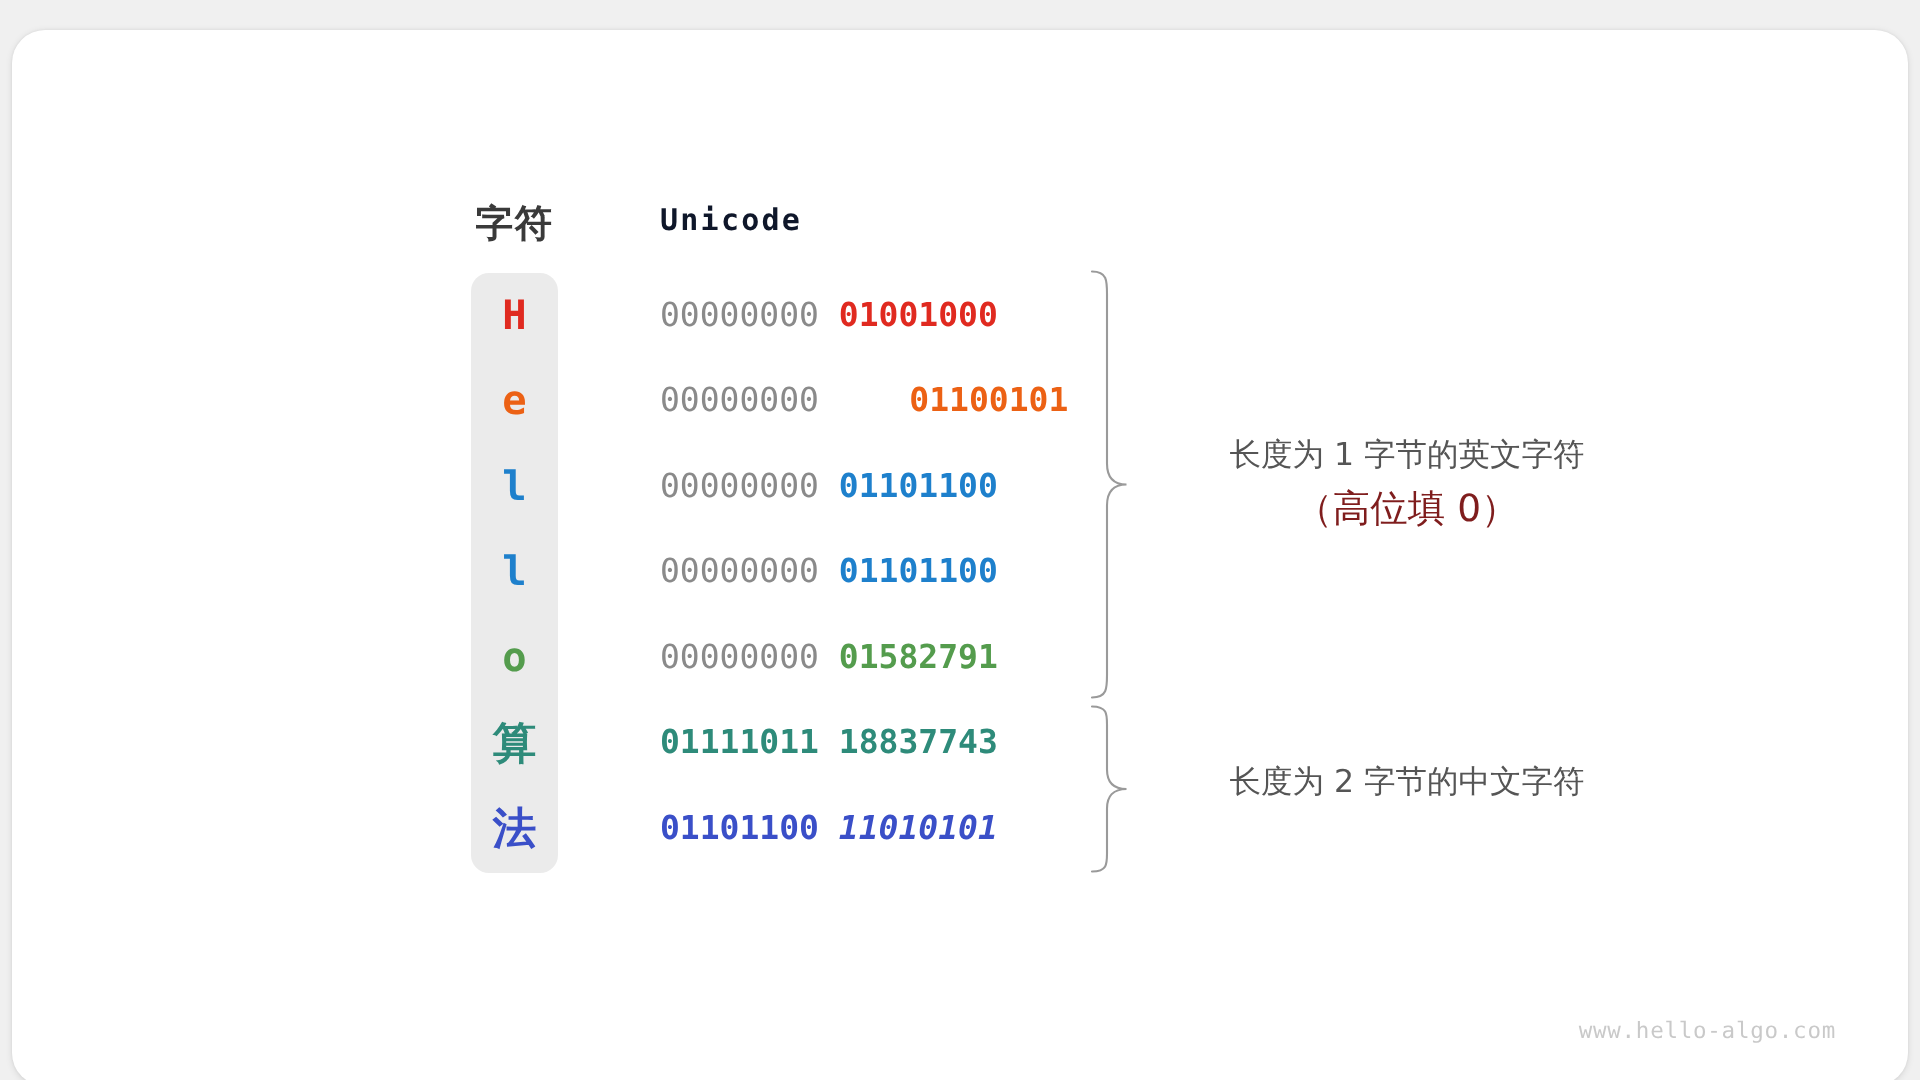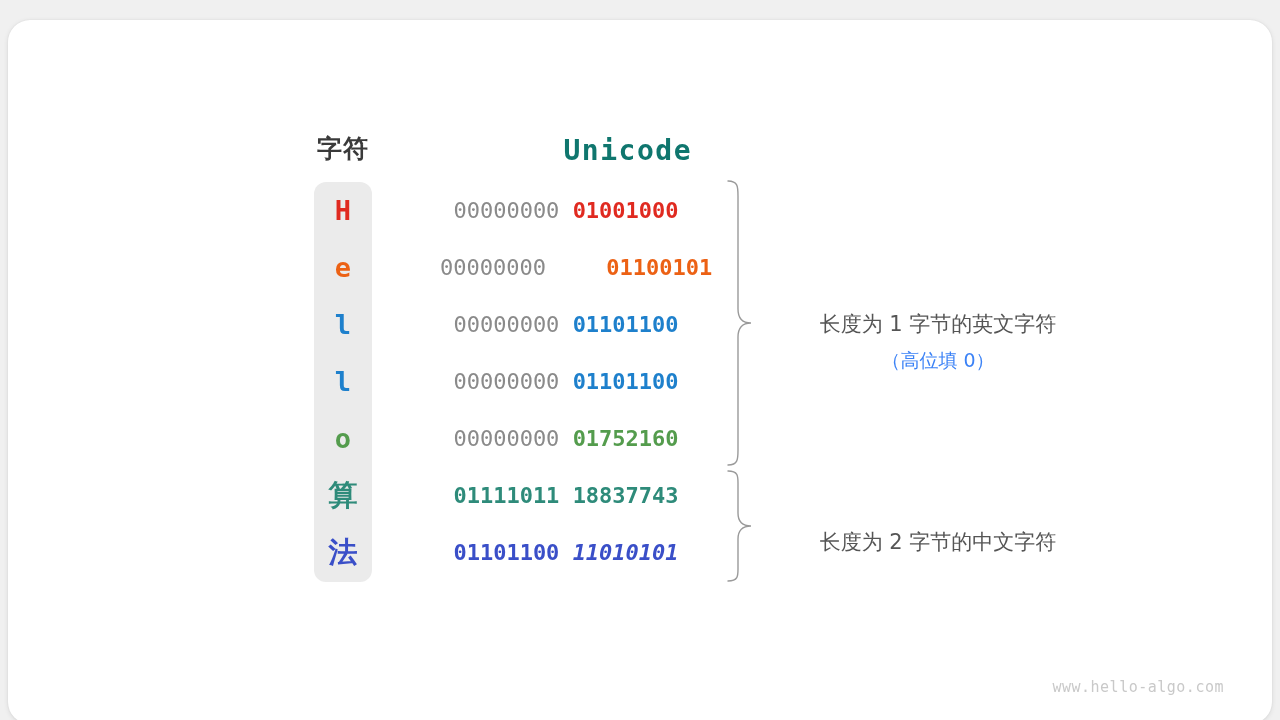--- a/index.html
+++ b/index.html
@@ -34,25 +34,25 @@
     font-size: 25px;
     font-weight: bold;
     color: #3a3a3a;
     letter-spacing: 1px;
   }
   #hdr-unicode {
     position: absolute;
     left: 432px;
     top: 114px;
     width: 252px;
-    text-align: right;
+    text-align: left;
     font-family: "DejaVu Sans Mono", "Liberation Mono", monospace;
-    font-size: 28px;
+    font-size: 20px;
     font-weight: bold;
-    color: #0f766e;
+    color: #0f172a;
     letter-spacing: 1.5px;
   }
 
   
   #char-col {
     position: absolute;
     left: 306px;
     top: 162px;
     width: 58px;
     height: 400px;
@@ -76,46 +76,45 @@
     font-size: 29px;
   }
 
   
   .bin-row {
     position: absolute;
     left: 432px;
     width: 252px;
     height: 57px;
     line-height: 57px;
-    text-align: center;
+    text-align: left;
     font-family: "DejaVu Sans Mono", "Liberation Mono", monospace;
     font-size: 22px;
     white-space: pre;
   }
   .bin-hi { color: #8a8a8a; font-weight: normal; }
   .bin-lo { font-weight: bold; }
   .bin-hi.strong { font-weight: bold; }
 
   
   .brace-svg { position: absolute; }
 
   
   .side-label {
     position: absolute;
     text-align: center;
     color: #555555;
     font-size: 21px;
     line-height: 36px;
     font-family: "DejaVu Sans", "Liberation Sans", sans-serif;
-    margin-top: 21px;
   }
   .side-label .sub {
     display: block;
-    color: #3b82f6;
-    font-size: 19px;
+    color: #7f1d1d;
+    font-size: 25px;
   }
 
   
   #watermark {
     position: absolute;
     right: 48px;
     bottom: 28px;
     font-family: "DejaVu Sans Mono", "Liberation Mono", monospace;
     font-size: 15px;
     color: #c9c9c9;
@@ -135,21 +134,21 @@
   <div id="rows-container">
       <div class="char-cell" style="top: 162px; color: rgb(224, 42, 32);">H</div>
       <div class="bin-row" style="top: 162px;"><span class="bin-hi">00000000</span><span> </span><span class="bin-lo" style="color: rgb(224, 42, 32);">01001000</span></div>
       <div class="char-cell" style="top: 219px; color: rgb(236, 97, 20);">e</div>
       <div class="bin-row" style="top: 219px;"><span class="bin-hi">00000000</span><span> </span><span class="bin-lo" style="color: rgb(236, 97, 20); margin-left: 47px;">01100101</span></div>
       <div class="char-cell" style="top: 276px; color: rgb(30, 128, 204);">l</div>
       <div class="bin-row" style="top: 276px;"><span class="bin-hi">00000000</span><span> </span><span class="bin-lo" style="color: rgb(30, 128, 204);">01101100</span></div>
       <div class="char-cell" style="top: 333px; color: rgb(30, 128, 204);">l</div>
       <div class="bin-row" style="top: 333px;"><span class="bin-hi">00000000</span><span> </span><span class="bin-lo" style="color: rgb(30, 128, 204);">01101100</span></div>
       <div class="char-cell" style="top: 390px; color: rgb(84, 156, 77);">o</div>
-      <div class="bin-row" style="top: 390px;"><span class="bin-hi">00000000</span><span> </span><span class="bin-lo" style="color: rgb(84, 156, 77);">01752160</span></div>
+      <div class="bin-row" style="top: 390px;"><span class="bin-hi">00000000</span><span> </span><span class="bin-lo" style="color: rgb(84, 156, 77);">01582791</span></div>
       <div class="char-cell cjk" style="top: 447px; color: rgb(46, 139, 122);">算</div>
       <div class="bin-row" style="top: 447px;"><span class="bin-hi strong" style="color: rgb(46, 139, 122); margin-top: 48px;">01111011</span><span> </span><span class="bin-lo" style="color: rgb(46, 139, 122);">18837743</span></div>
       <div class="char-cell cjk" style="top: 504px; color: rgb(58, 79, 200);">法</div>
       <div class="bin-row" style="top: 504px;"><span class="bin-hi strong" style="color: rgb(58, 79, 200);">01101100</span><span> </span><span class="bin-lo" style="color: rgb(58, 79, 200); font-style: italic;">11010101</span></div>
     </div>
 
   <svg class="brace-svg" style="left:714px; top:158px;" width="34" height="290" viewBox="0 0 34 290">
     <path d="M 6 3 C 16 3 16 9 16 18 L 16 131 C 16 140 20 145 29 145 C 20 145 16 150 16 159 L 16 272 C 16 281 16 287 6 287" fill="none" stroke="#9a9a9a" stroke-width="1.4" stroke-linecap="round"></path>
   </svg>
 

